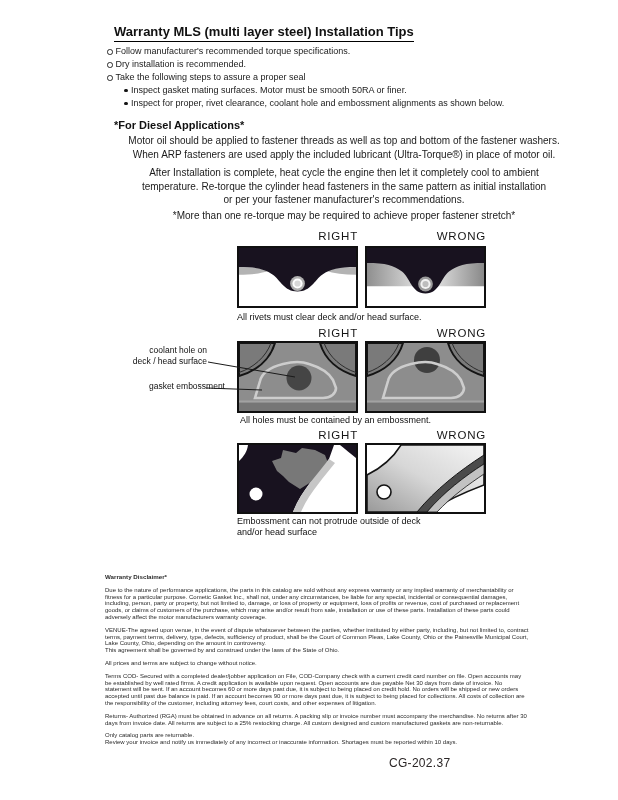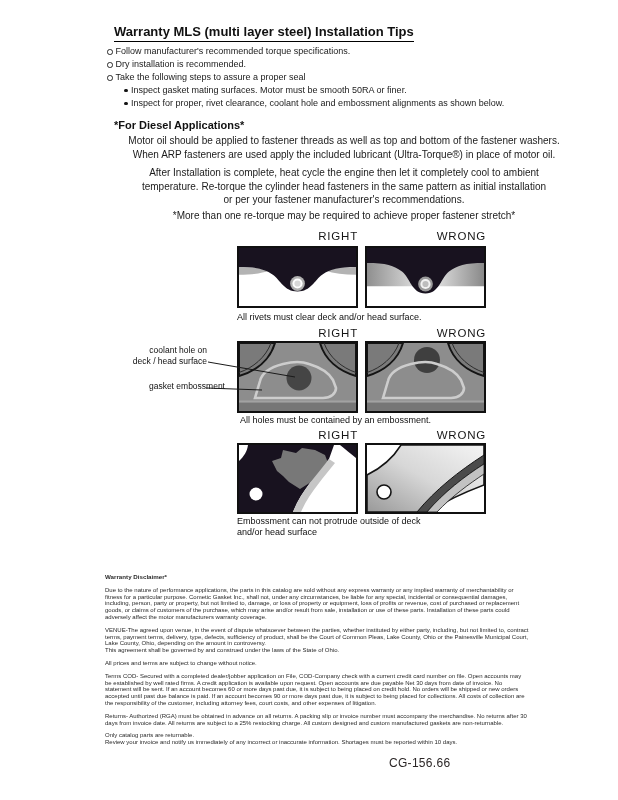--- a/index.html
+++ b/index.html
@@ -194,15 +194,15 @@
     <p>Due to the nature of performance applications, the parts in this catalog are sold without any express warranty or any implied warranty of merchantability or fitness for a particular purpose.  Cometic Gasket Inc., shall not, under any circumstances, be liable for any special, incidental or consequential damages, including, person, party or property, but not limited to, damage, or loss of property or equipment, loss of profits or revenue, cost of purchased or replacement goods, or claims of customers of the purchase, which may arise and/or result from sale, installation or use of these parts.  Installation of these parts could adversely affect the motor manufacturers warranty coverage.</p>
     <p>VENUE-The agreed upon venue, in the event of dispute whatsoever between the parties, whether instituted by either party, including, but not limited to, contract terms, payment terms, delivery, type, defects, sufficiency of product, shall be the Court of Common Pleas, Lake County, Ohio or the Painesville Municipal Court, Lake County, Ohio, depending on the amount in controversy.
 This agreement shall be governed by and construed under the laws of the State of Ohio.</p>
     <p>All prices and terms are subject to change without notice.</p>
     <p>Terms COD- Secured with a completed dealer/jobber application on File, COD-Company check with a current credit card number on file.  Open accounts may be established by well rated firms.  A credit application is available upon request.  Open accounts are due payable Net 30 days from date of invoice.  No statement will be sent.  If an account becomes 60 or more days past due, it is subject to being placed on credit hold.  No orders will be shipped or new orders accepted until past due balance is paid.  If an account becomes 90 or more days past due, it is subject to being placed for collections.  All costs of collection are the responsibility of the customer, including attorney fees, court costs, and other expenses of litigation.</p>
     <p>Returns- Authorized (RGA) must be obtained in advance on all returns.  A packing slip or invoice number must accompany the merchandise.  No returns after 30 days from invoice date.  All returns are subject to a 25% restocking charge.  All custom designed and custom manufactured gaskets are non-returnable.</p>
     <p>Only catalog parts are returnable.
 Review your invoice and notify us immediately of any incorrect or inaccurate information.  Shortages must be reported within 10 days.</p>
   </div>
 
-  <div class="abs footer-code" style="left:389px; top:756px;">CG-156.66</div>
+  <div class="abs footer-code" style="left:389px; top:756px;">CG-202.37</div>
 
 </div>
 
 </body></html>

